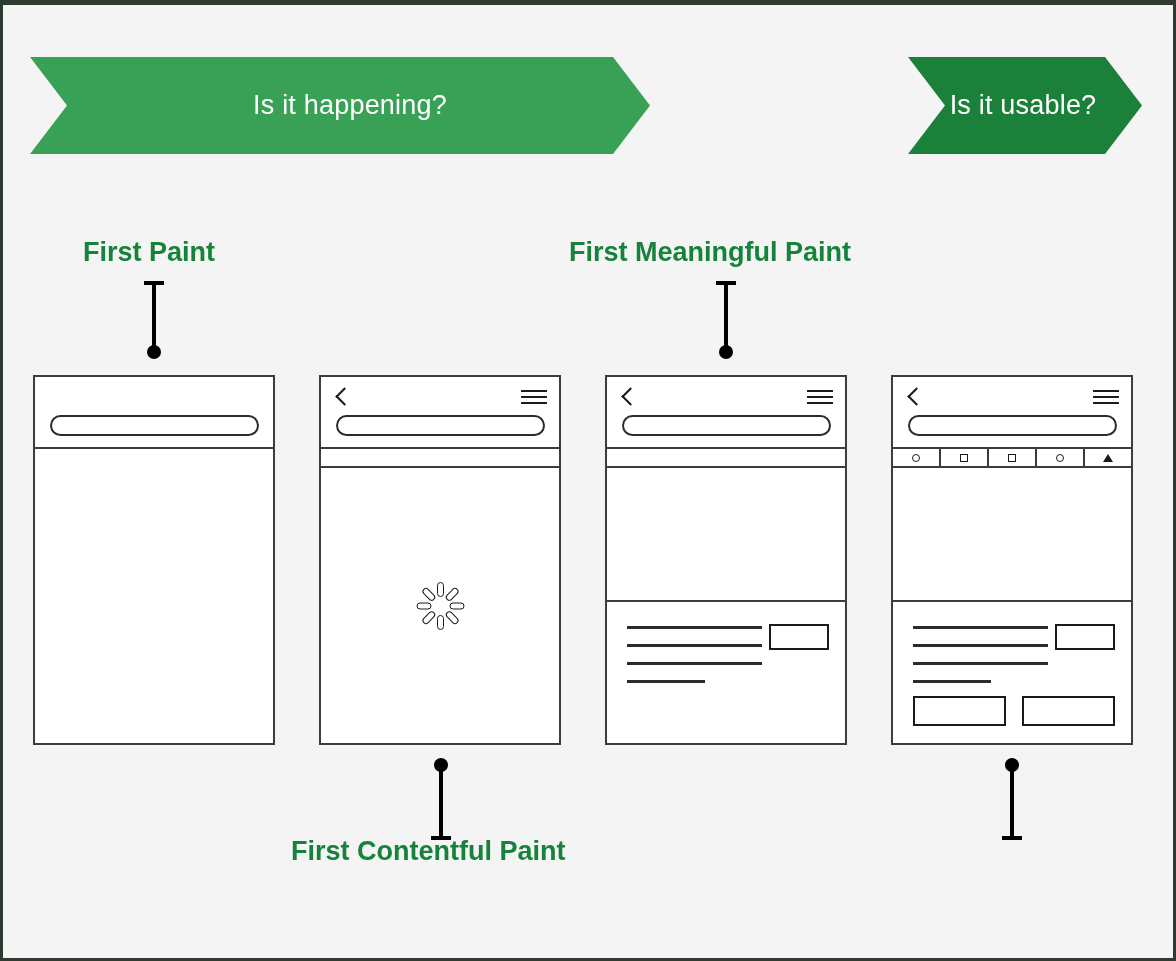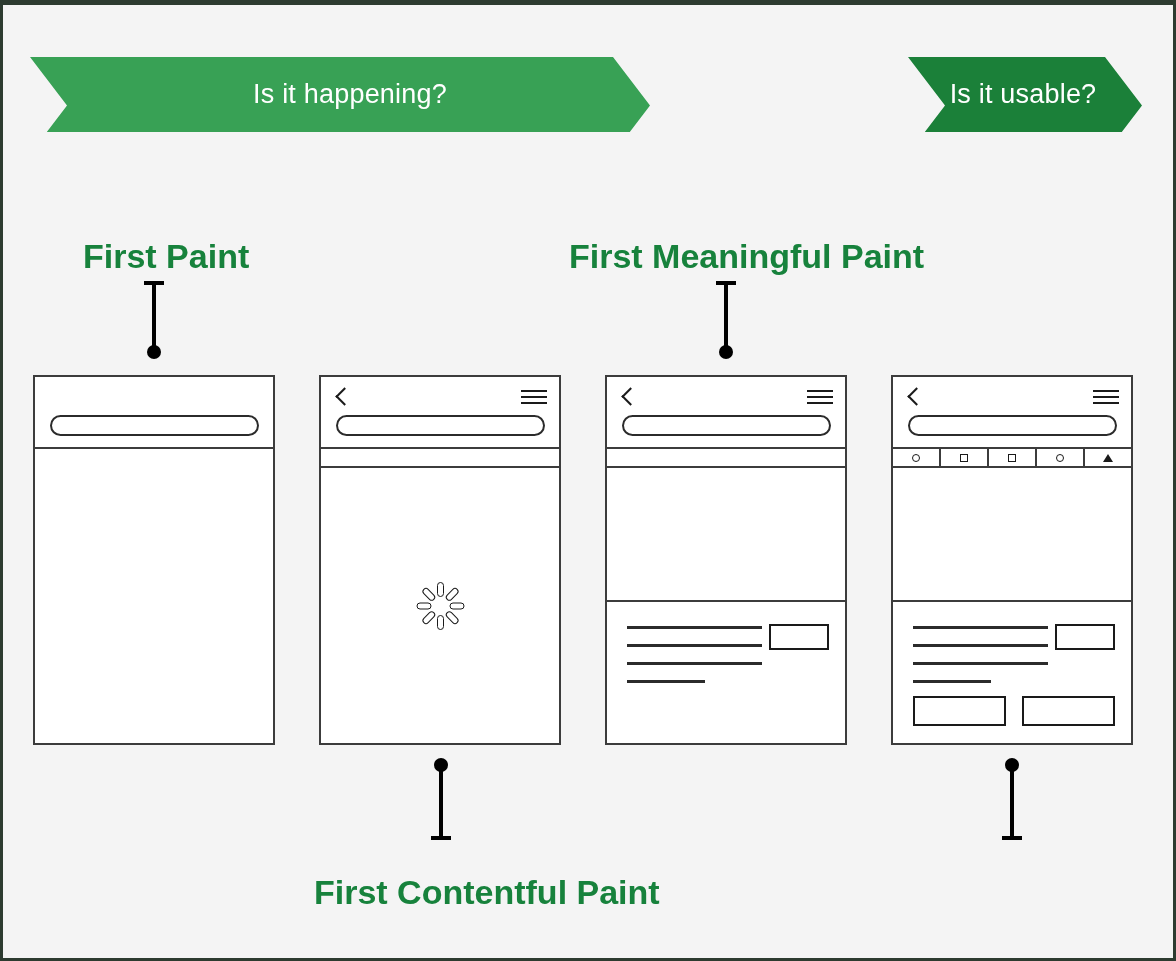--- a/index.html
+++ b/index.html
@@ -32,21 +32,21 @@
   #phase-banner {
     position: absolute;
     left: 27px;
     top: 52px;
     width: 1112px;
     height: 97px;
   }
   .phase {
     position: absolute;
     top: 0;
-    height: 75px;
+    height: 97px;
     display: flex;
     align-items: center;
     justify-content: center;
     color: #ffffff;
     font-size: 27px;
     font-weight: 400;
     letter-spacing: .2px;
     box-sizing: border-box;
   }
   .phase-label {
@@ -74,27 +74,27 @@
     clip-path: polygon(0 0, 197px 0, 234px 48.5px, 197px 97px, 0 97px, 37px 48.5px);
     padding-left: 20px;
     padding-right: 24px;
     text-align: right;
   }
 
   
   .metric-label {
     position: absolute;
     color: #17823c;
-    font-size: 34px;
+    font-size: 27px;
     font-weight: bold;
     white-space: nowrap;
   }
   #label-fp  { left: 80px;  top: 232px; }
   #label-fmp { left: 566px; top: 232px; text-align: center; }
-  #label-fcp { left: 288px; top: 868px; margin-left: 23px; }
+  #label-fcp { left: 288px; top: 831px; }
   #label-tti { left: 876px; top: 843px; }
 
   
   .connector {
     position: absolute;
     width: 28px;
   }
   .connector .stem {
     position: absolute;
     left: 12px;

